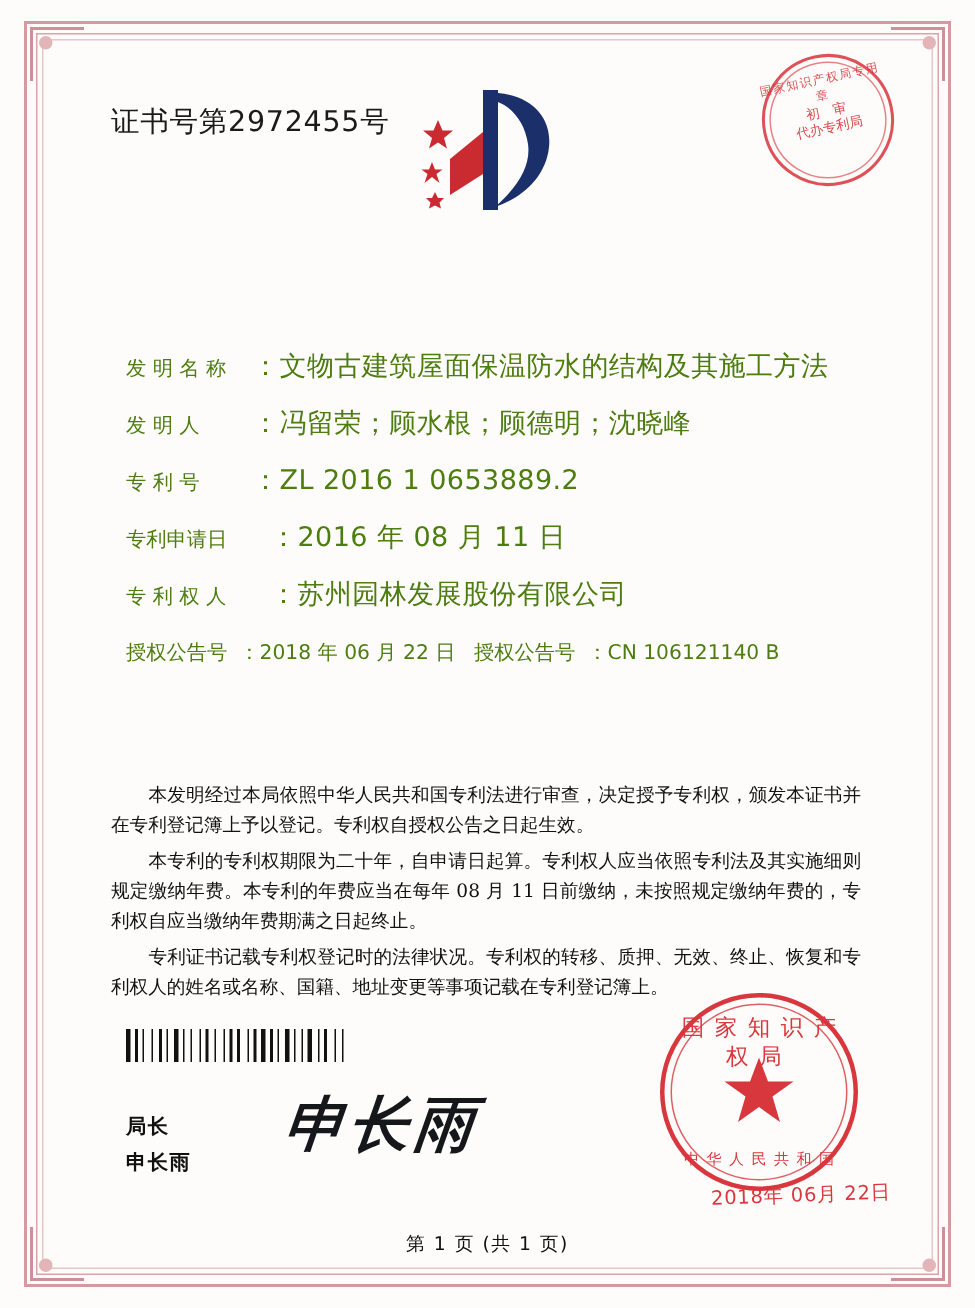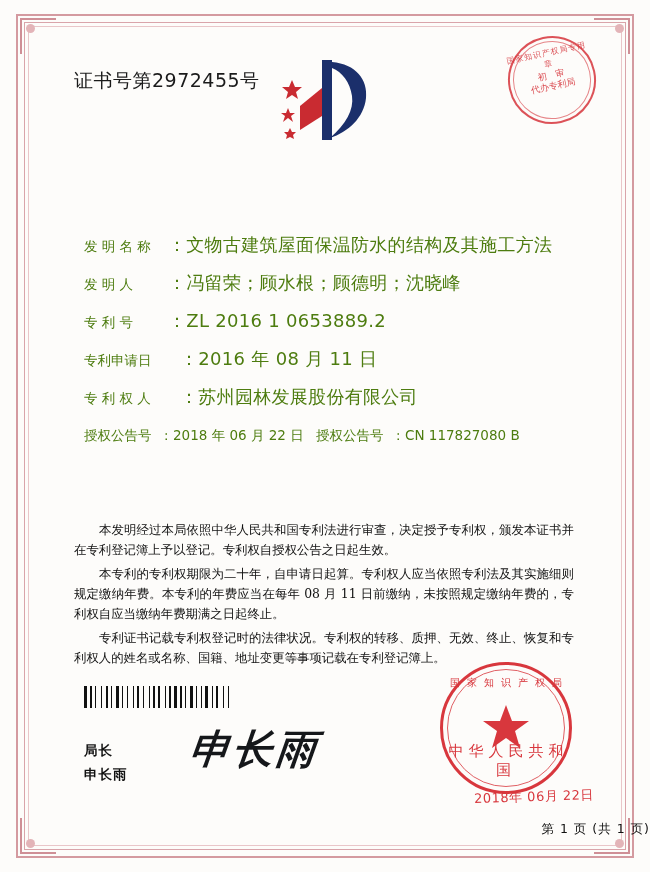--- a/index.html
+++ b/index.html
@@ -273,53 +273,53 @@
     transform: translate(-50%, -50%);
     width: 54px;
     height: 54px;
   }
   .seal .arc-top {
     position: absolute;
     left: 0; right: 0;
     top: 14px;
     text-align: center;
     color: #d8373d;
-    font-size: 10px;
+    font-size: 15px;
     letter-spacing: 7px;
     text-indent: 7px;
     font-family: "DejaVu Sans", sans-serif;
   }
   .seal .arc-bottom {
     position: absolute;
     left: 0; right: 0;
     bottom: 14px;
     text-align: center;
     color: #d8373d;
-    font-size: 15px;
+    font-size: 10px;
     letter-spacing: 5px;
     text-indent: 5px;
     font-family: "DejaVu Sans", sans-serif;
   }
   .seal-date {
     position: absolute;
     right: 56px;
     bottom: 66px;
     color: #d8373d;
     font-size: 13px;
     letter-spacing: .5px;
     font-family: "DejaVu Sans", sans-serif;
     transform: rotate(-2deg);
   }
 
   
   .footer {
     position: absolute;
     left: 0; right: 0;
     bottom: 34px;
-    text-align: right;
+    text-align: center;
     font-size: 12.5px;
     color: #111;
     letter-spacing: 1px;
   }
 </style>
 </head>
 <body>
 
 <div id="cert">
 
@@ -388,21 +388,21 @@
 
 
     <div class="frow wide">
       <div class="inline2">
         <div class="seg1">
           <span class="seg-label">授权公告号</span>
           <span class="seg-val">：2018 年 06 月 22 日</span>
         </div>
         <div class="seg2">
           <span class="seg-label">授权公告号</span>
-          <span class="seg-val">：CN 117827080 B</span>
+          <span class="seg-val">：CN 106121140 B</span>
         </div>
       </div>
     </div>
 
   </div>
 
   <div class="body-text">
     <p>本发明经过本局依照中华人民共和国专利法进行审查，决定授予专利权，颁发本证书并在专利登记簿上予以登记。专利权自授权公告之日起生效。</p>
     <p>本专利的专利权期限为二十年，自申请日起算。专利权人应当依照专利法及其实施细则规定缴纳年费。本专利的年费应当在每年 08 月 11 日前缴纳，未按照规定缴纳年费的，专利权自应当缴纳年费期满之日起终止。</p>
     <p>专利证书记载专利权登记时的法律状况。专利权的转移、质押、无效、终止、恢复和专利权人的姓名或名称、国籍、地址变更等事项记载在专利登记簿上。</p>

